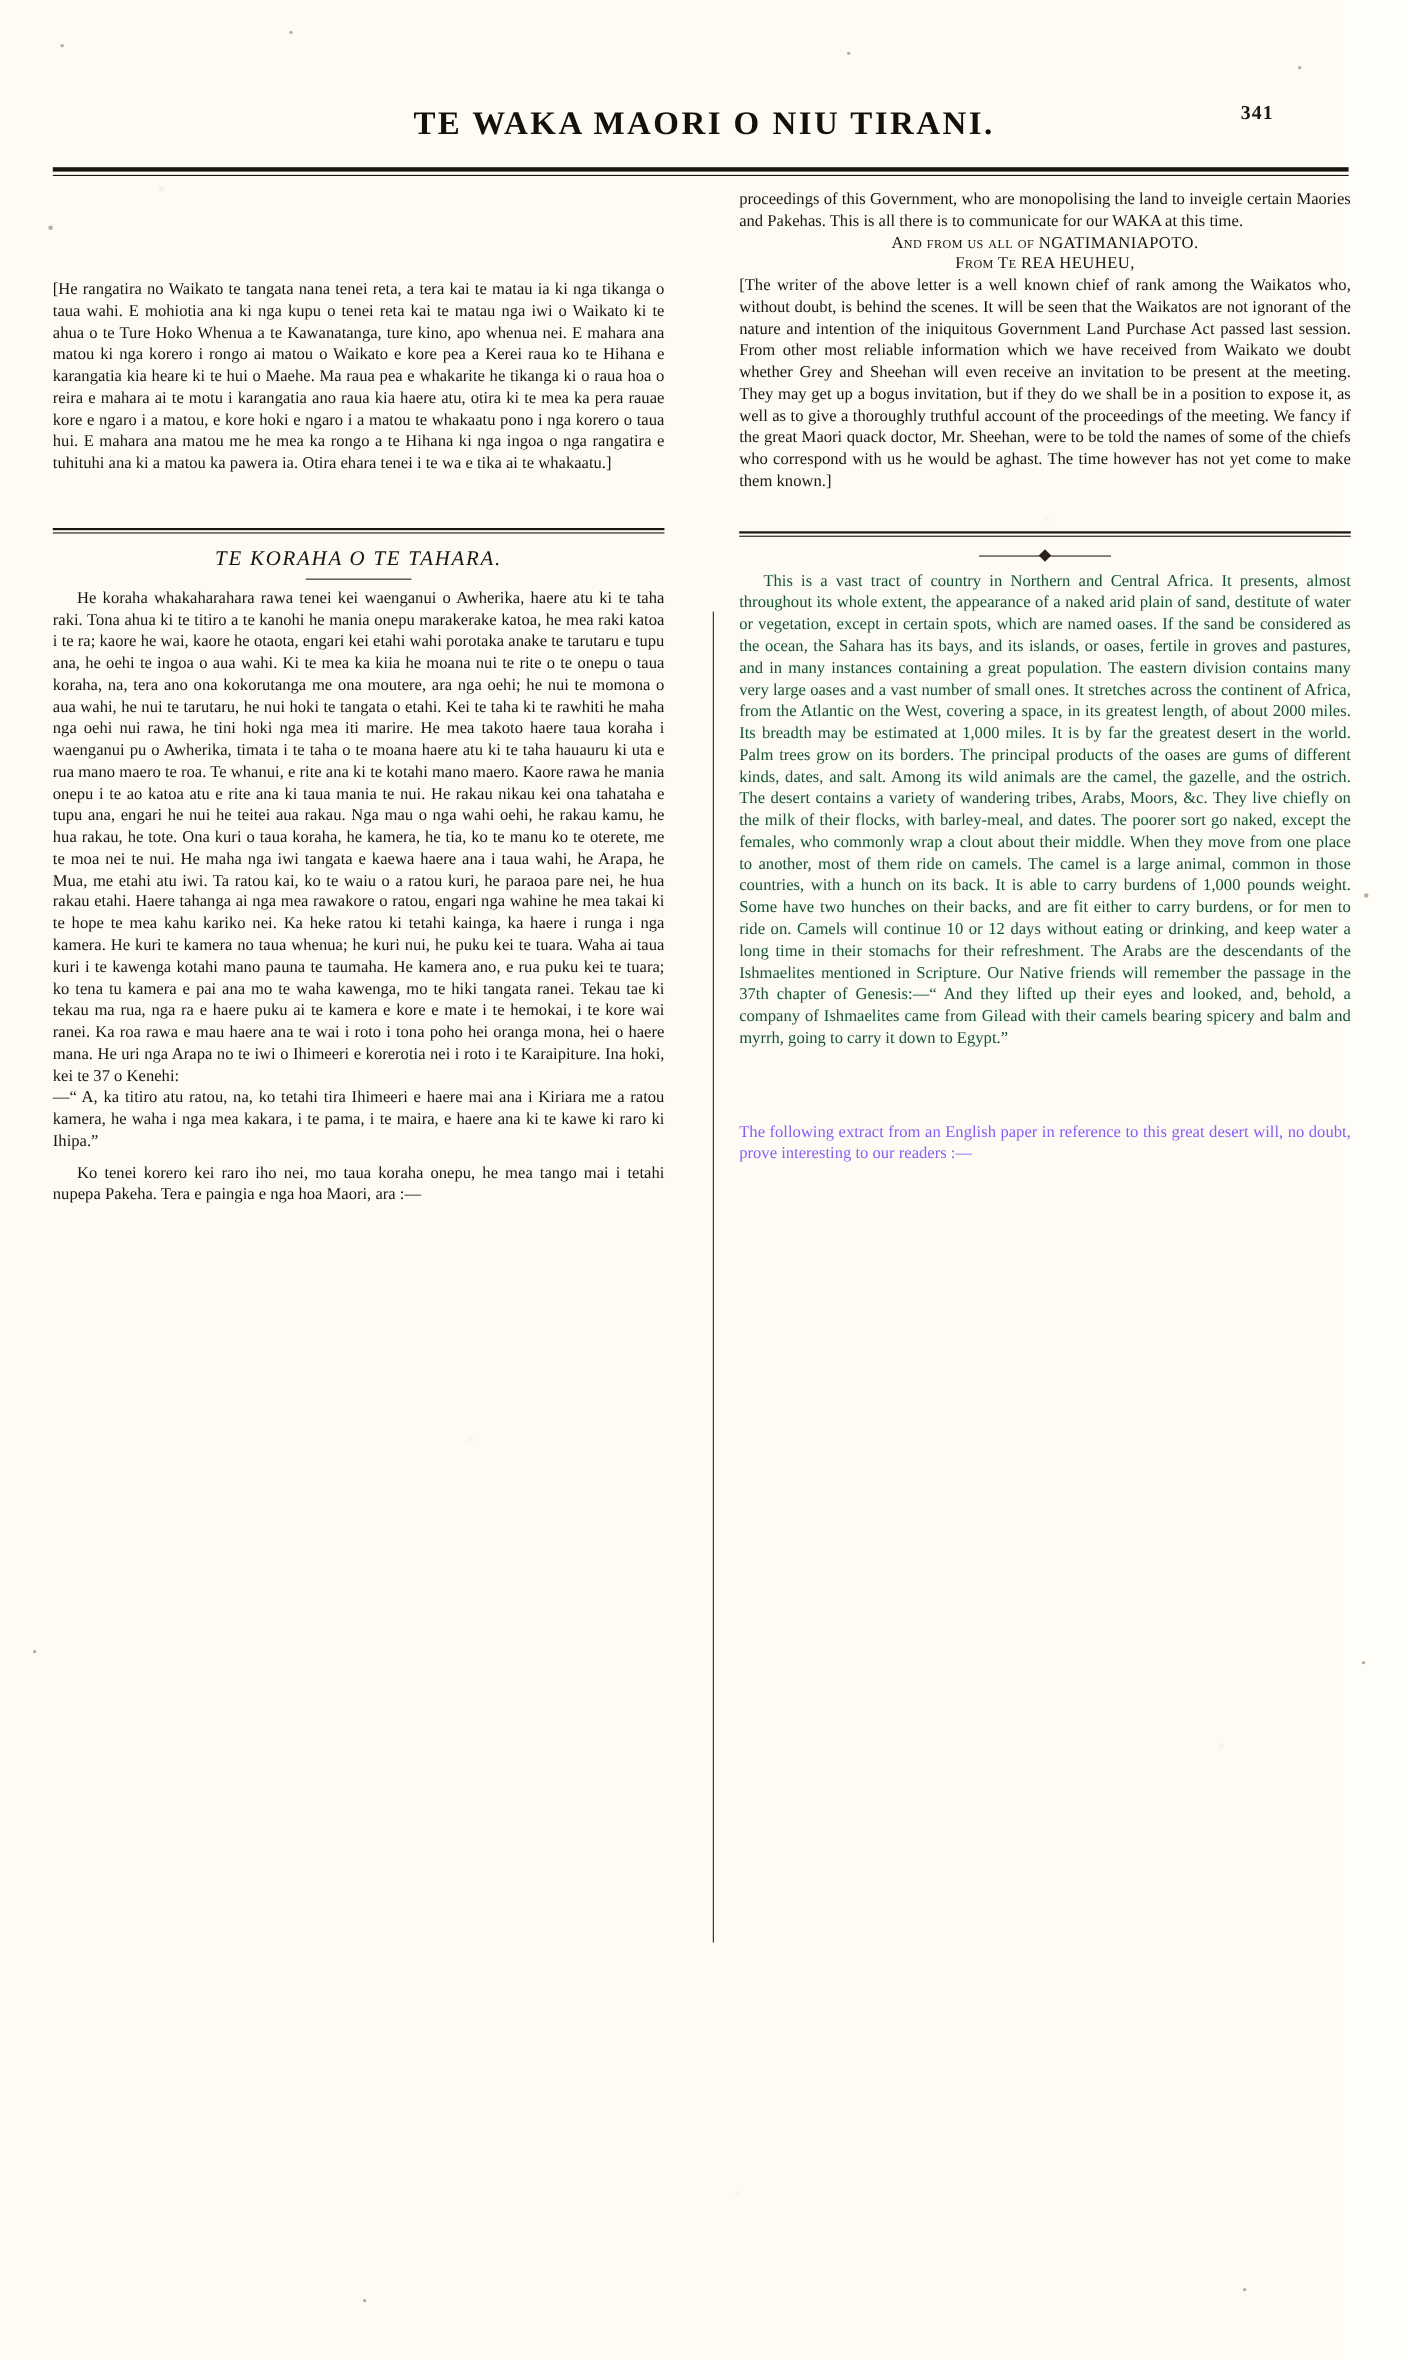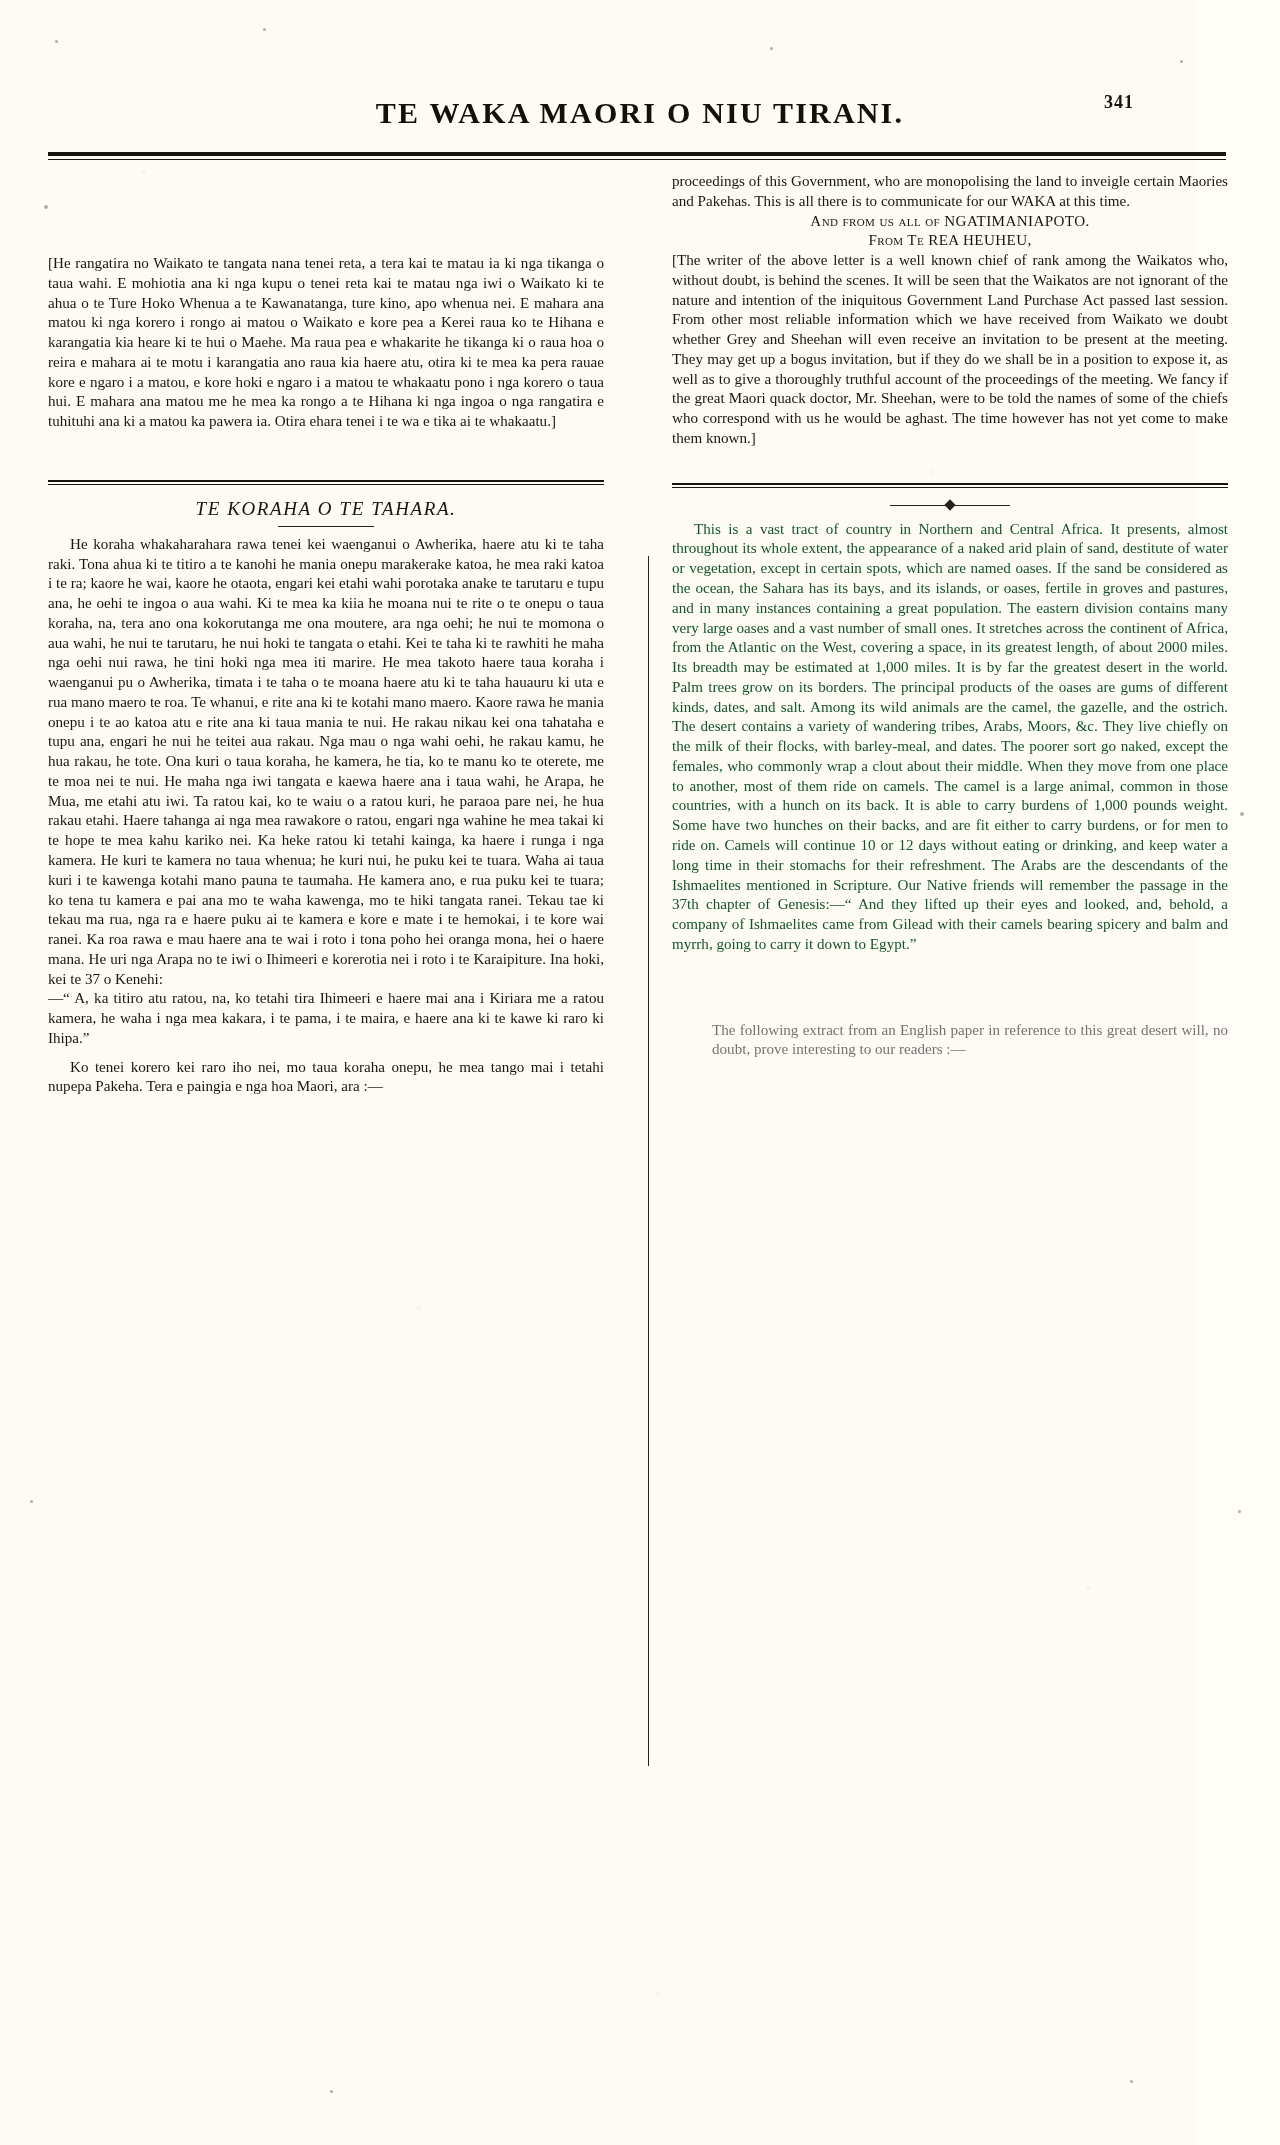--- a/index.html
+++ b/index.html
@@ -14,20 +14,21 @@
     color: #1a1510;
     position: relative;
     overflow: hidden;
   }
   .page {
     position: absolute;
     left: 0; top: 0;
     width: 1196px;
     height: 2145px;
     background: #fdfbf4;
+    padding-left: 24px;
   }
   
   .paper-texture {
     position: absolute;
     inset: 0;
     background:
       radial-gradient(circle at 12% 8%, rgba(120,100,70,0.05) 0 2px, transparent 3px),
       radial-gradient(circle at 78% 22%, rgba(120,100,70,0.04) 0 2px, transparent 3px),
       radial-gradient(circle at 35% 61%, rgba(120,100,70,0.04) 0 2px, transparent 3px),
       radial-gradient(circle at 91% 74%, rgba(120,100,70,0.05) 0 2px, transparent 3px),
@@ -155,22 +156,21 @@
     text-indent: 0;
     letter-spacing: 0.4px;
   }
   .bracket-block { text-indent: 0; }
   .col-right .lower-fade { color: #14532d; }
   .top-note {
     text-indent: 0;
   }
   .bottom-extract {
     text-indent: 0;
-    color: #737373;
-    margin-left: 40px;
+    color: #8b5cf6;
   }
   .dot {
     position: absolute;
     background: #6b5d48;
     border-radius: 50%;
     opacity: 0.5;
   }
 </style>
 </head>
 <body>

